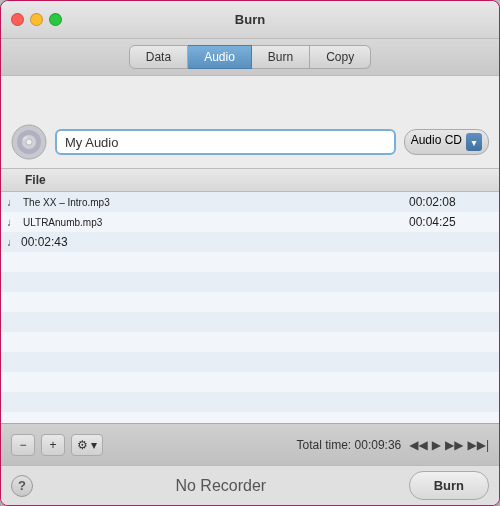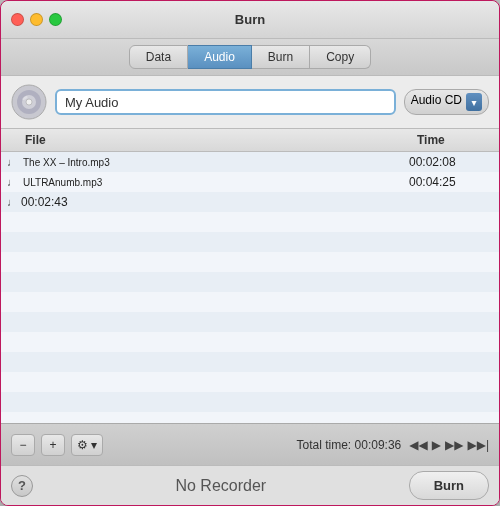--- a/index.html
+++ b/index.html
@@ -86,20 +86,21 @@
     }
 
     
     .disc-row {
       display: flex;
       align-items: center;
       padding: 8px 10px;
       gap: 8px;
       background: #ececec;
       flex-shrink: 0;
+      margin-top: 40px;
     }
     .disc-icon {
       width: 36px;
       height: 36px;
       flex-shrink: 0;
       display: flex;
       align-items: center;
       justify-content: center;
     }
     .disc-input {
@@ -330,21 +331,20 @@
     <input class="disc-input" type="text" value="My Audio" style="">
     <div class="cd-type-select">
       <span>Audio CD</span>
       <div class="select-arrow">▾</div>
     </div>
   </div>
 
   <div class="file-list-container">
     <div class="list-header">
       <div class="col-file">File</div>
-      <div class="col-time">Time</div>
     </div>
     <div class="file-list">
       <div class="file-row">
         <div class="file-icon">♩</div>
         <div class="file-name">The XX – Intro.mp3</div>
         <div class="file-time">00:02:08</div>
       </div>
       <div class="file-row">
         <div class="file-icon">♩</div>
         <div class="file-name">ULTRAnumb.mp3</div>

